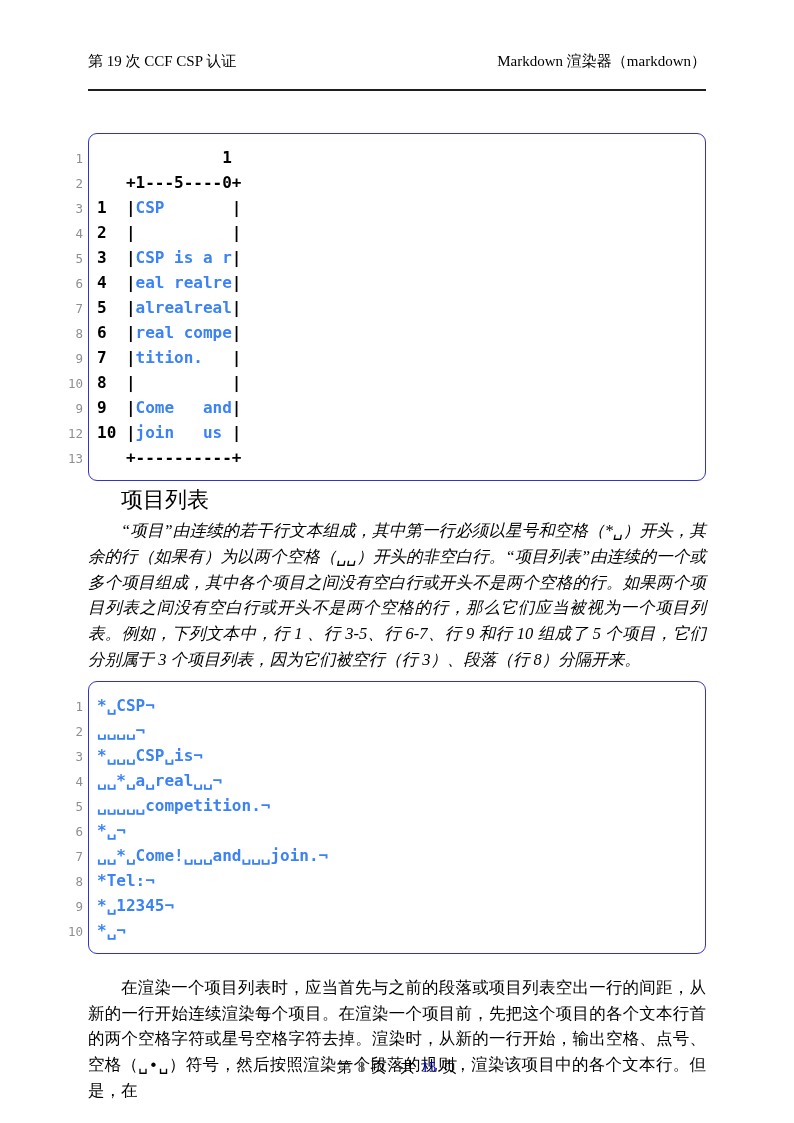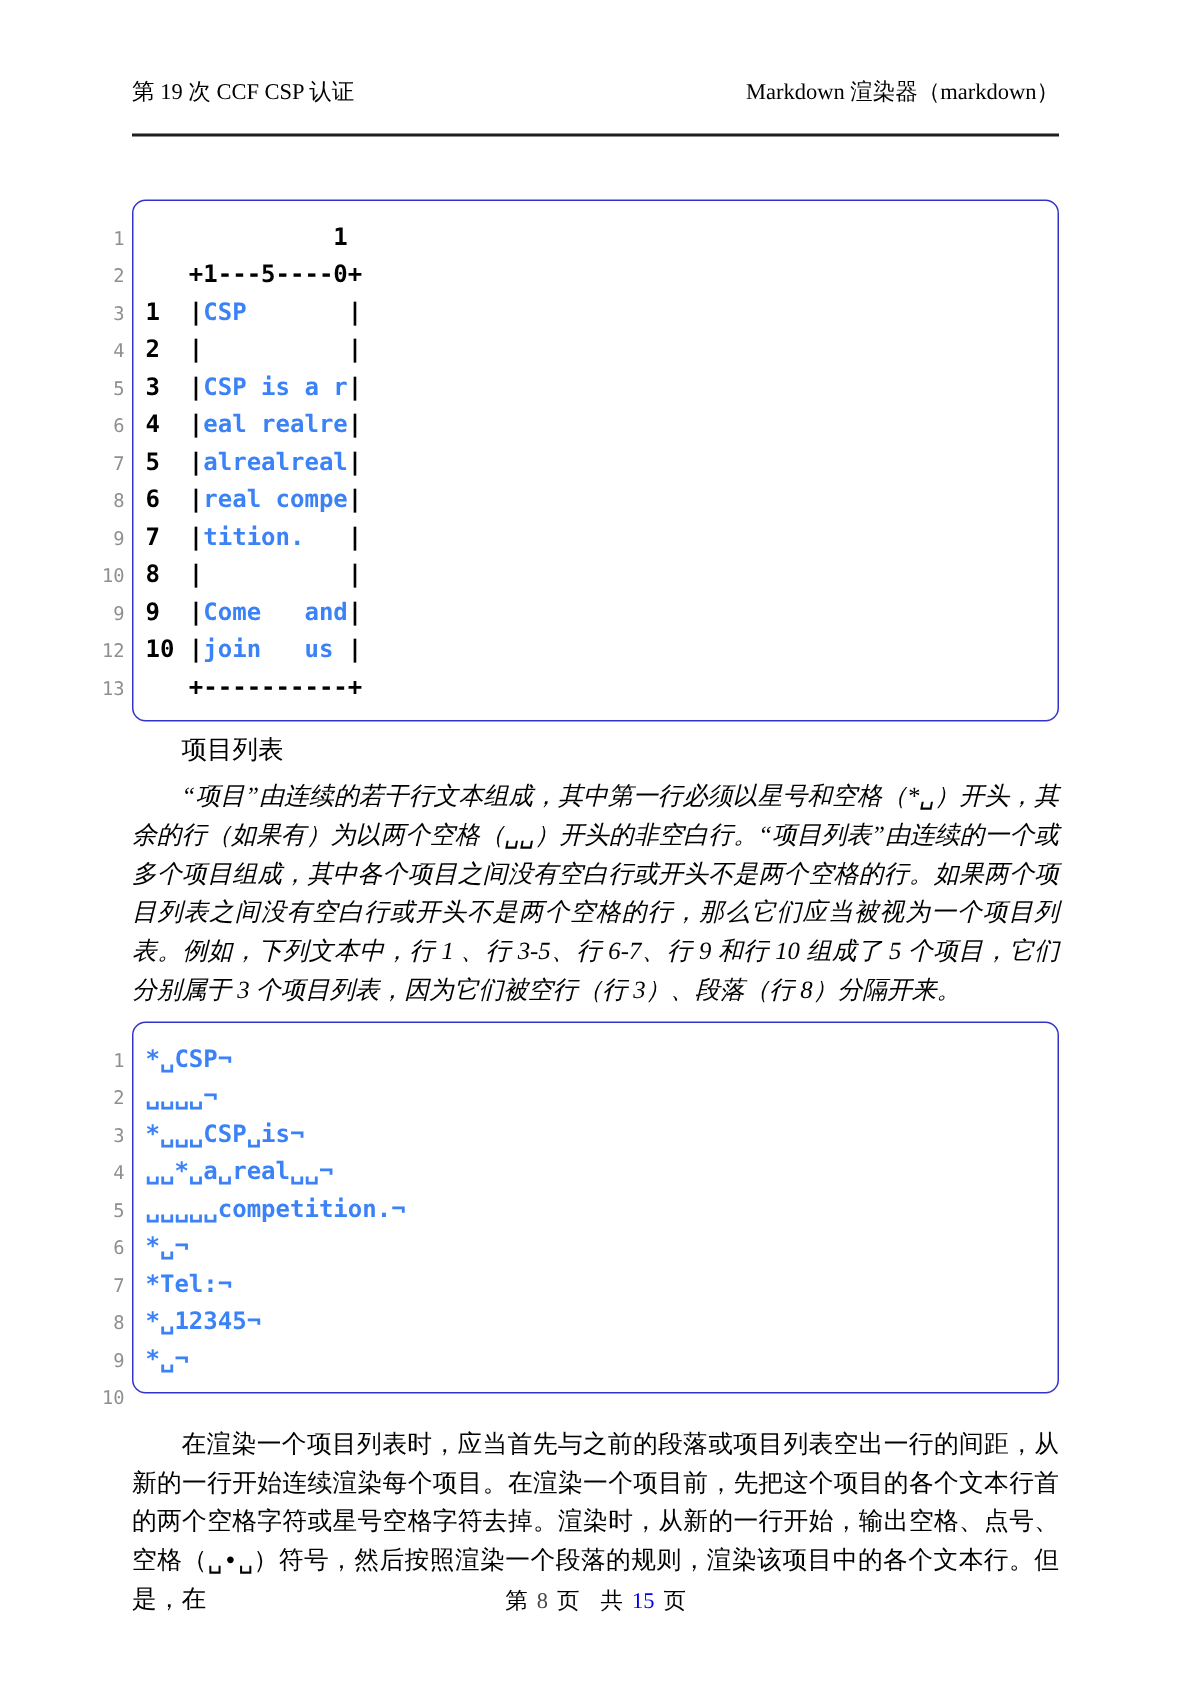--- a/index.html
+++ b/index.html
@@ -31,21 +31,21 @@
   }
   .c-blue { color:#3b82f6; }
   .c-black { color:#000000; }
   .gutter { position:absolute; left:-29px; top:13px; width:24px; text-align:right; }
   .gutter-num {
     font-family:"DejaVu Sans Mono",monospace; font-size:12.5px;
     line-height:25px; color:#8f8f8f; font-weight:normal;
   }
 
   
-  .heading { margin-top:6px; padding-left:33px; font-size:17px; line-height:25px; }
+  .heading { margin-top:6px; padding-left:33px; font-size:22px; line-height:25px; }
   .para {
     font-size:16.5px; line-height:25.8px; text-align:justify; text-indent:2em;
     font-family:"Liberation Serif","DejaVu Sans Mono","DejaVu Serif",serif;
   }
   .para1 { margin-top:6px;font-style:italic; }
   .para2 { margin-top:22px;font-family:Liberation Mono, monospace; }
 
   
   .footer {
     position:absolute; left:0; right:0; top:1058px; text-align:center;
@@ -115,20 +115,21 @@
         <div class="gutter-num">9</div>
         <div class="gutter-num">10</div>
       </div>
     <div class="code-box">
         <div class="code-line c-blue">*␣CSP¬</div>
         <div class="code-line c-blue">␣␣␣␣¬</div>
         <div class="code-line c-blue">*␣␣␣CSP␣is¬</div>
         <div class="code-line c-blue">␣␣*␣a␣real␣␣¬</div>
         <div class="code-line c-blue">␣␣␣␣␣competition.¬</div>
         <div class="code-line c-blue">*␣¬</div>
+        <div class="code-line c-blue">␣␣*␣Come!␣␣␣and␣␣␣join.¬</div>
         <div class="code-line c-blue">*Tel:¬</div>
         <div class="code-line c-blue">*␣12345¬</div>
         <div class="code-line c-blue">*␣¬</div>
       </div>
   </div>
 
   <div class="para para2">在渲染一个项目列表时，应当首先与之前的段落或项目列表空出一行的间距，从新的一行开始连续渲染每个项目。在渲染一个项目前，先把这个项目的各个文本行首的两个空格字符或星号空格字符去掉。渲染时，从新的一行开始，输出空格、点号、空格（␣•␣）符号，然后按照渲染一个段落的规则，渲染该项目中的各个文本行。但是，在</div>
 
 </div>
 

